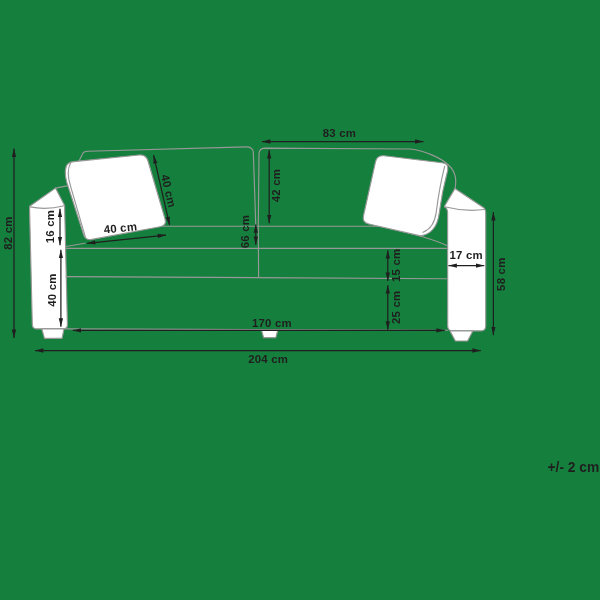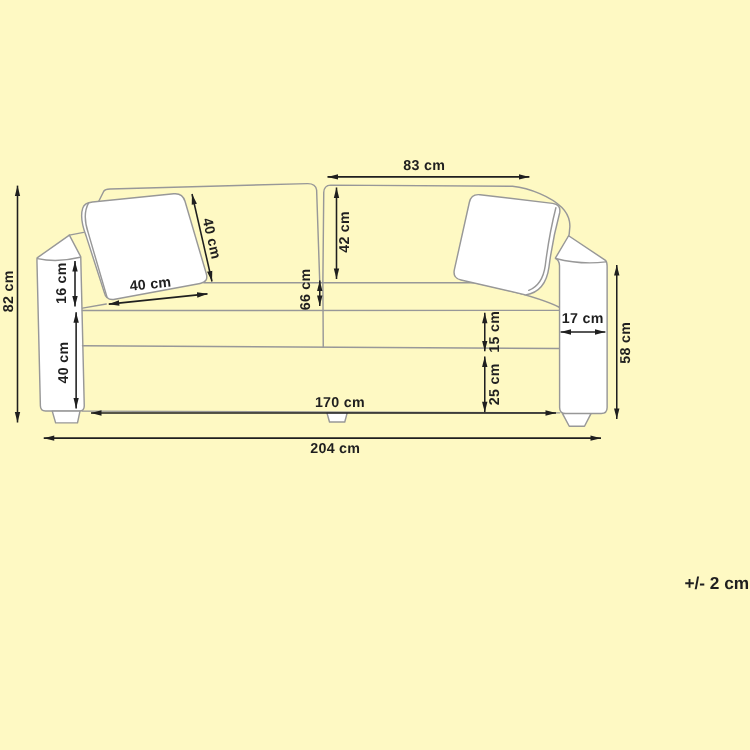--- a/index.html
+++ b/index.html
@@ -1,16 +1,16 @@
 <!DOCTYPE html>
 <html><head>
 <meta charset="utf-8">
 <style>
   html,body{margin:0;padding:0;background:#ffffff;}
-  .wrap{width:600px;height:600px;position:relative;background:#fef9c3;}
+  .wrap{width:600px;height:600px;position:relative;background:#15803d;}
   text{font-family:"Liberation Sans",sans-serif;font-weight:bold;fill:#1f1f1f;-webkit-font-smoothing:antialiased;}
   .dim{stroke:#1f1f1f;stroke-width:1.25;fill:none;}
   .sofa{stroke:#989898;stroke-width:1.15;fill:none;stroke-linejoin:round;stroke-linecap:round;}
   .sofaf{stroke:#989898;stroke-width:1.15;fill:#ffffff;stroke-linejoin:round;}
   .lbl{font-size:11.4px;letter-spacing:0.22px;}
   .big{font-size:13.8px;}
 </style>
 </head>
 <body>
 <div class="wrap">

